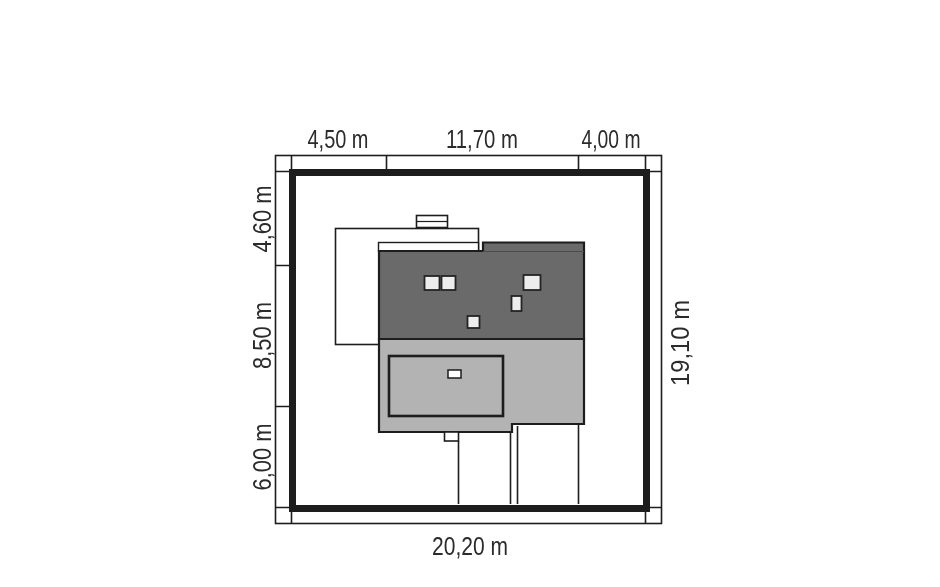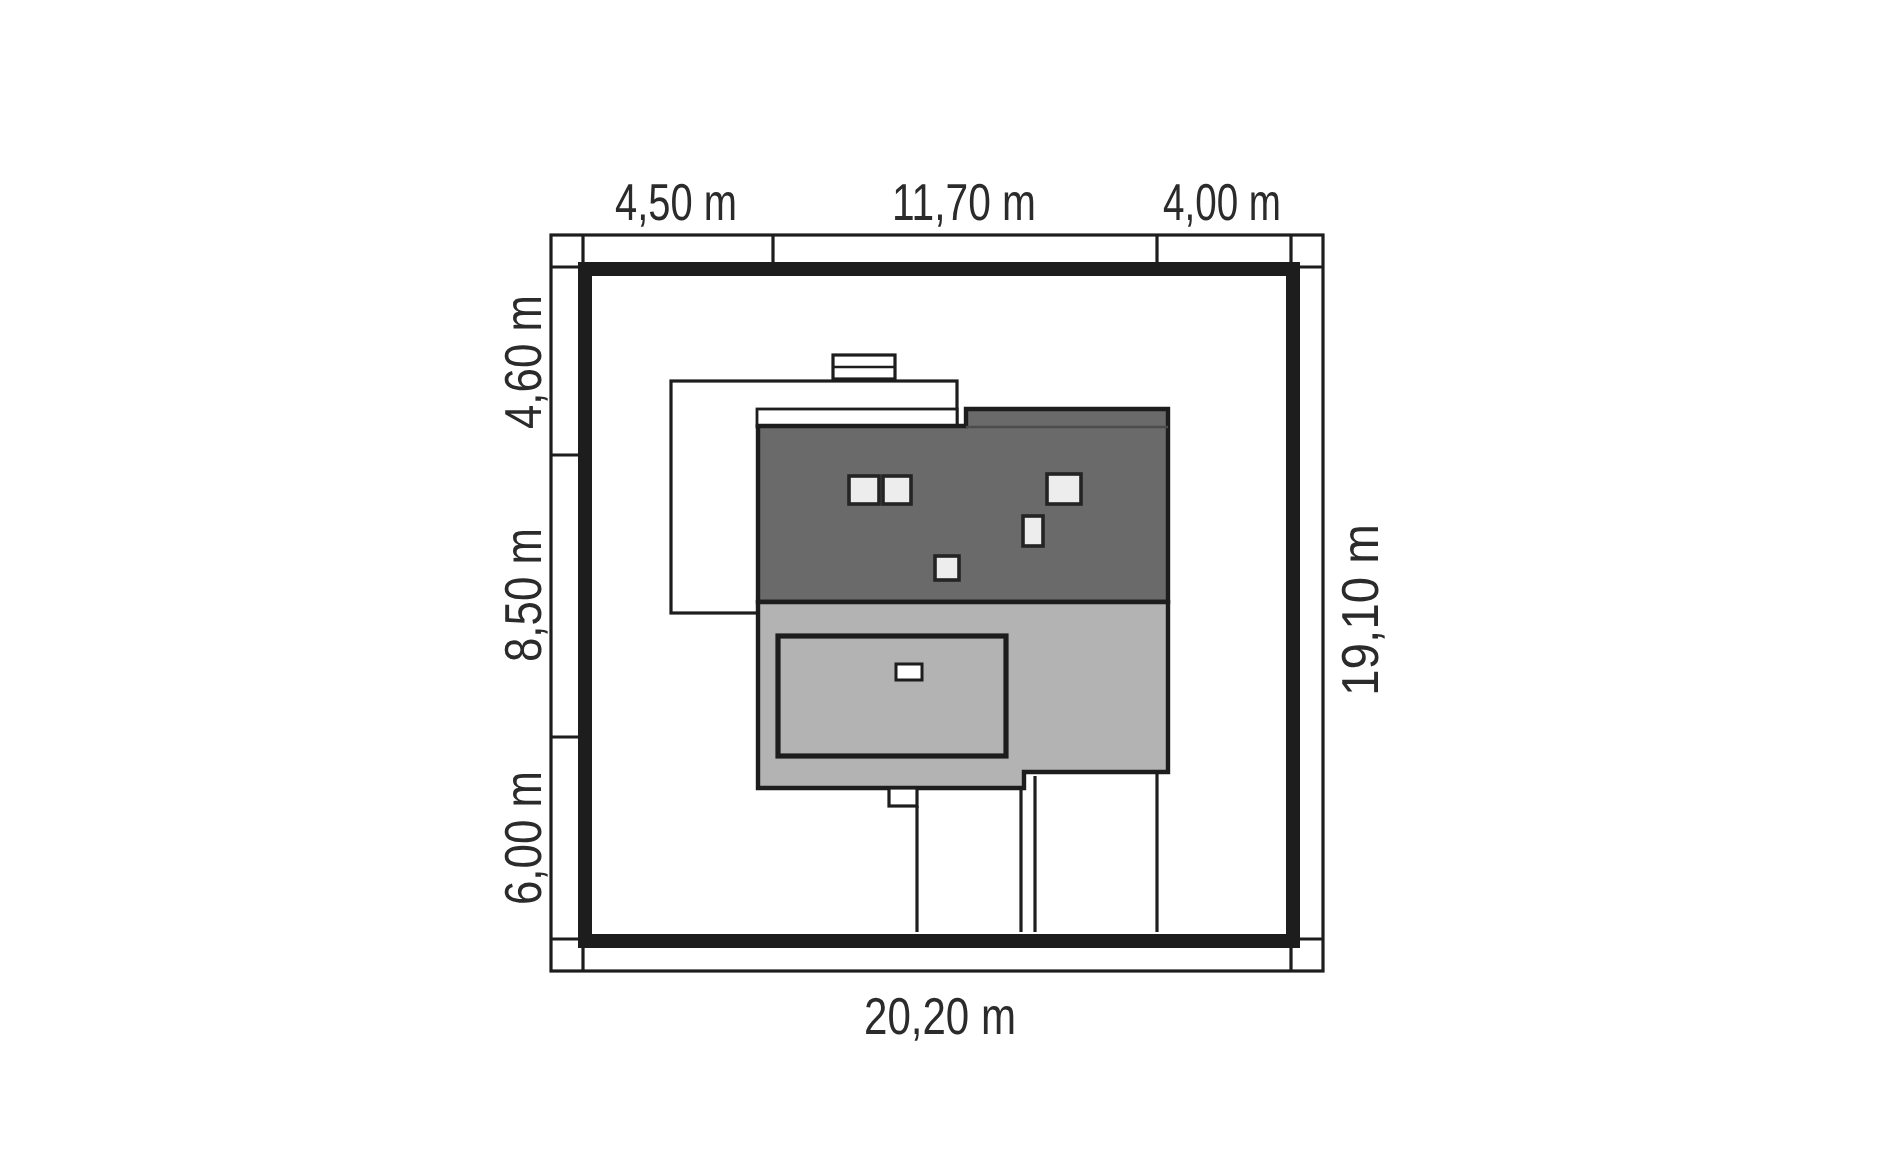--- a/index.html
+++ b/index.html
@@ -6,20 +6,21 @@
     margin: 0;
     padding: 0;
     background: #ffffff;
   }
   .stage {
     position: relative;
     width: 940px;
     height: 526px;
     background: #ffffff;
     overflow: hidden;
+    margin-top: 38px;
   }
   svg { display: block; }
   .dim-label {
     font-family: "Liberation Sans", sans-serif;
     font-size: 26px;
     fill: #2b2b2b;
   }
 </style>
 </head>
 <body>

